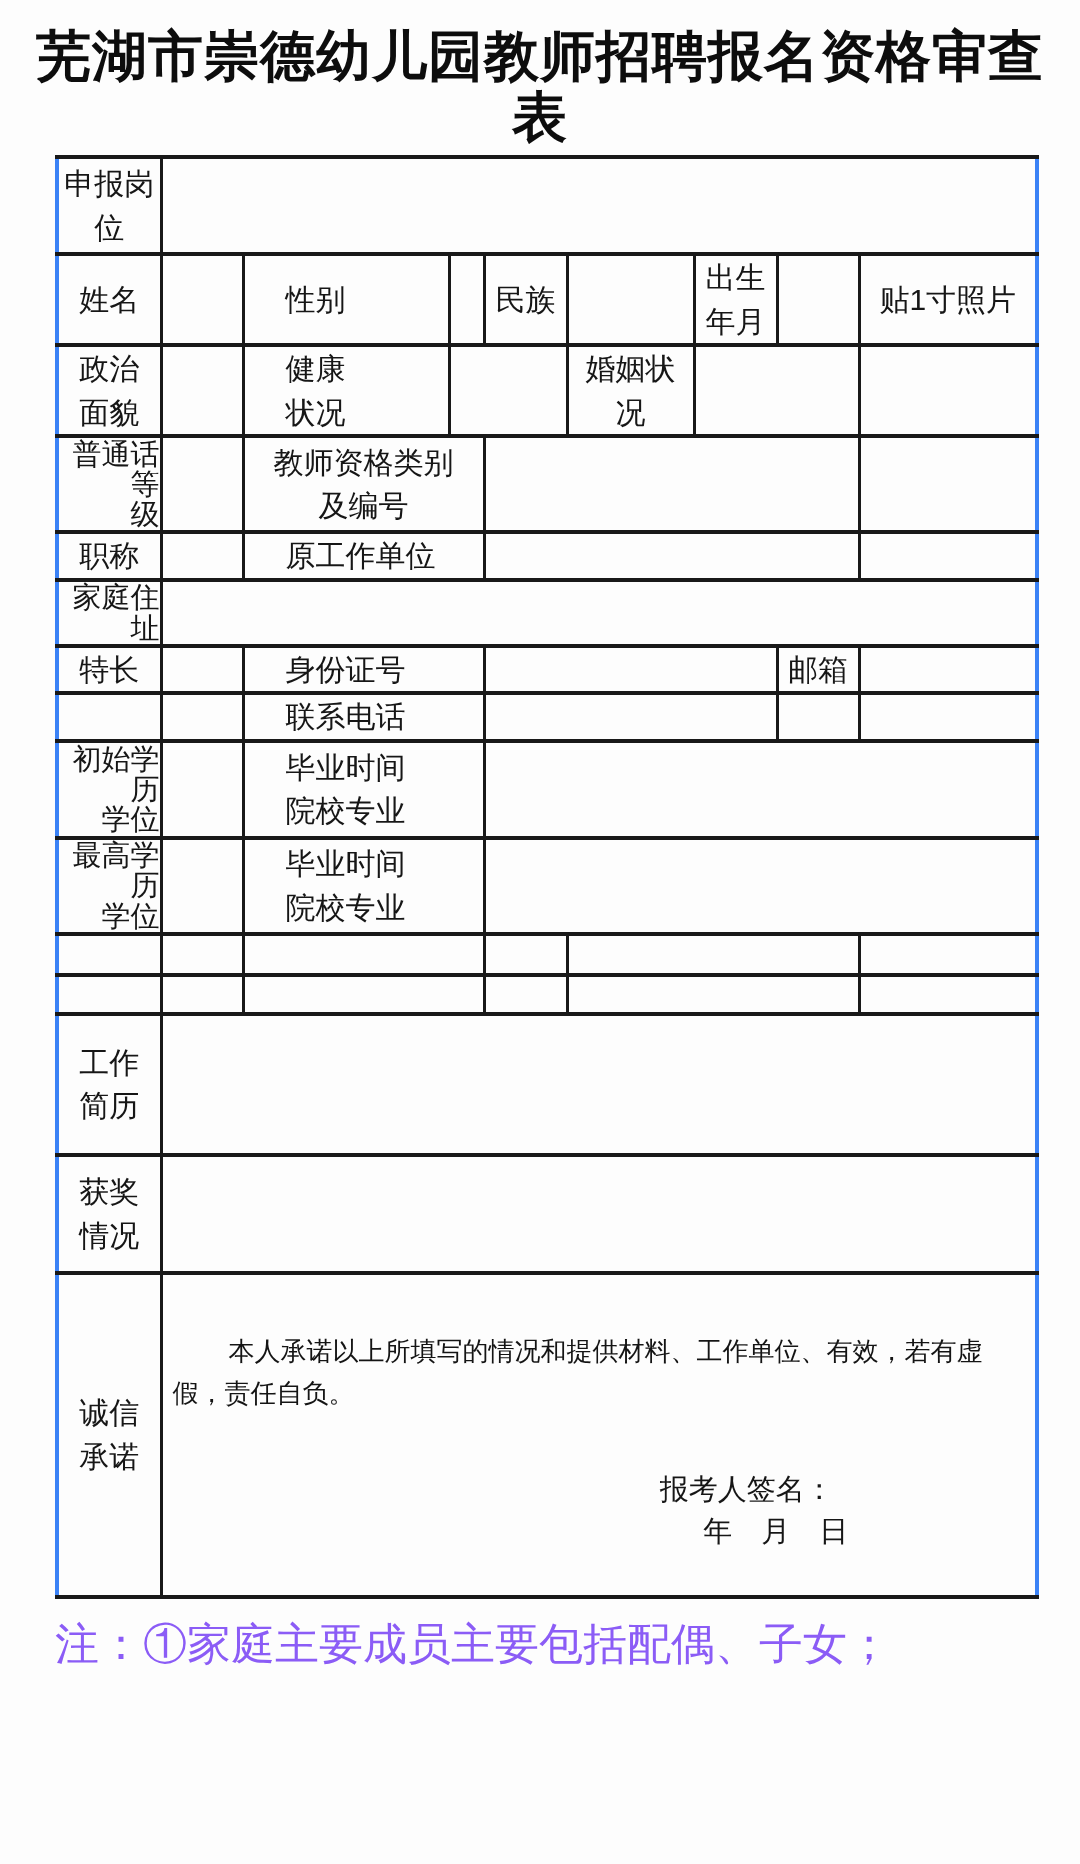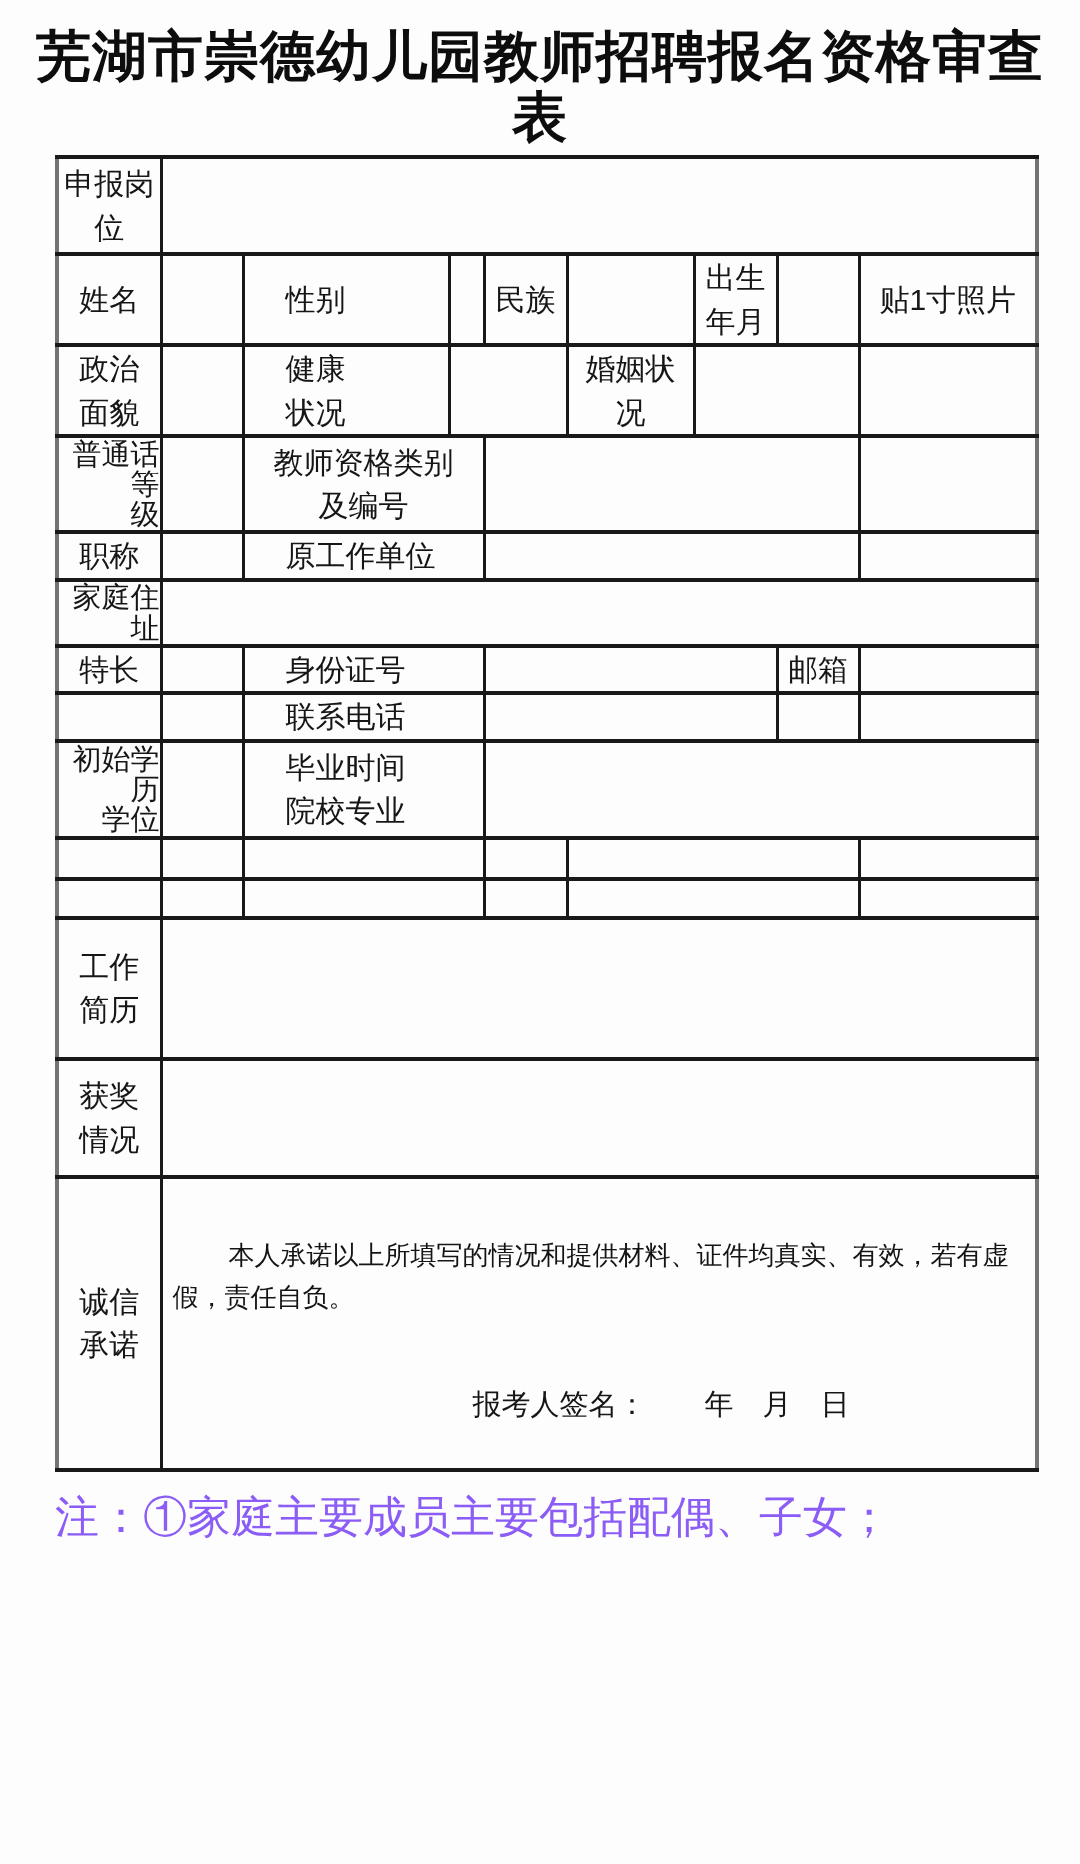--- a/index.html
+++ b/index.html
@@ -24,21 +24,21 @@
     font-weight: 700;
     line-height: 1.1;
     color: #0d0d0d;
     letter-spacing: 1px;
   }
   table.form {
     table-layout: fixed;
     border-collapse: collapse;
     width: 980px;
     margin: 8px 45px 0 55px;
-    border: 4px solid #737373;
+    border: 4px solid #3b82f6;
   }
   td {
     border: 3px solid #191919;
     border-top-width: 4px;
     border-bottom-width: 4px;
     padding: 0;
     text-align: center;
     vertical-align: middle;
     font-size: 30px;
     line-height: 1.45;
@@ -64,23 +64,24 @@
     margin: 0;
     font-size: 26px;
     line-height: 1.62;
     text-indent: 56px;
     white-space: pre-line;
     color: #141414;
   }
   .signature {
     display: flex;
     align-items: center;
-    margin: 21px 0 0 300px;
+    margin: 10px 0 0 300px;
     font-size: 29px;
     white-space: pre;
+    flex-direction: column;
   }
   .signature .date {
     margin-left: 58px;
     white-space: pre;
   }
   .notes {
     margin: 18px 40px 0 55px;
     color: #8b5cf6;
   }
   .note-1 {
@@ -188,20 +189,29 @@
     <tr style="height:97px">
       <td class="tight">初始学
 历
 学位</td>
       <td></td>
       <td colspan="2" class="left">毕业时间
 院校专业</td>
       <td colspan="5"></td>
     </tr>
 
+    <tr style="height:96px">
+      <td class="tight">最高学
+历
+学位</td>
+      <td></td>
+      <td colspan="2" class="left">毕业时间
+院校专业</td>
+      <td colspan="5"></td>
+    </tr>
 
 
     <tr style="height:41px">
       <td></td>
       <td></td>
       <td colspan="2"></td>
       <td></td>
       <td colspan="3"></td>
       <td></td>
     </tr>
@@ -224,21 +234,21 @@
     <tr style="height:118px">
       <td>获奖
 情况</td>
       <td colspan="8"></td>
     </tr>
 
     <tr style="height:155px">
       <td>诚信
 承诺</td>
       <td colspan="8" class="commit-cell">
-        <p class="commit">本人承诺以上所填写的情况和提供材料、证件均真实、有效，若有虚
+        <p class="commit">本人承诺以上所填写的情况和提供材料、工作单位、有效，若有虚
 假，责任自负。</p>
         <div class="signature">
           <span>报考人签名：</span>
           <span class="date">年　月　日</span>
         </div>
       </td>
     </tr>
 
   </tbody>
     </table>

